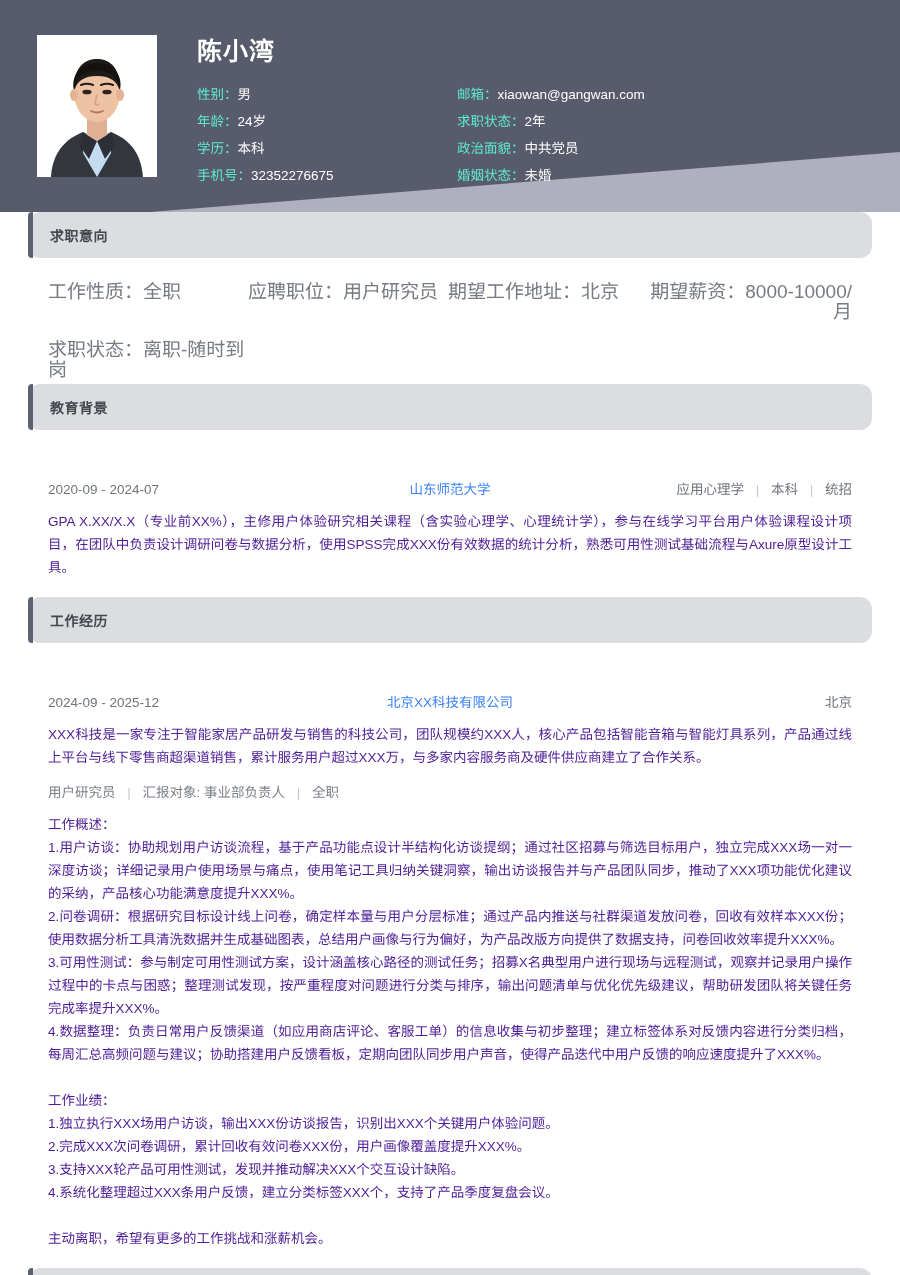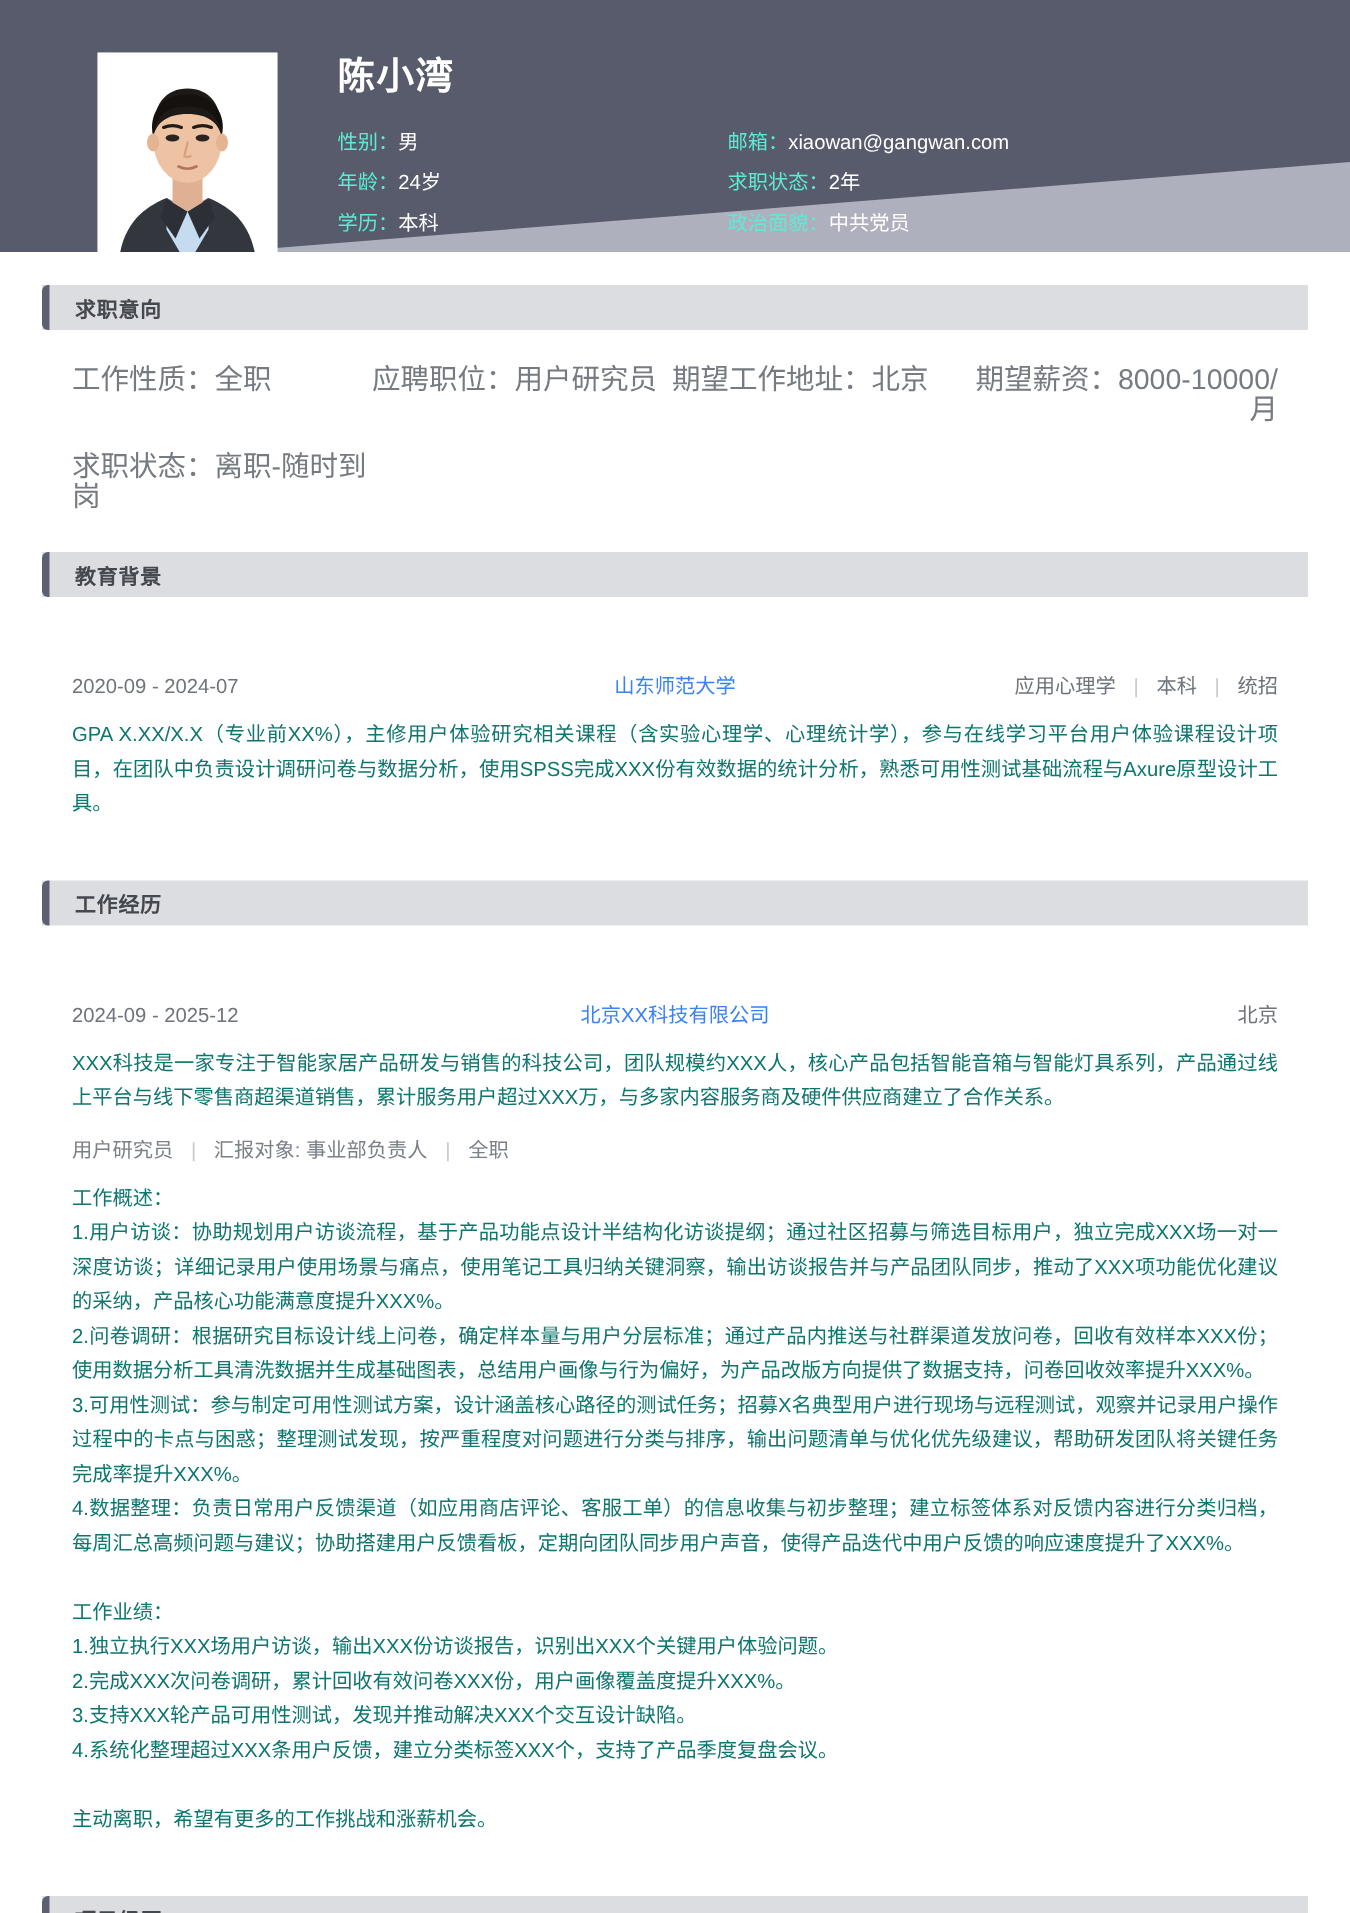--- a/index.html
+++ b/index.html
@@ -20,24 +20,23 @@
     width: 900px;
     min-height: 1275px;
     position: relative;
     background: #ffffff;
     overflow: hidden;
   }
 
   
   .header {
     position: relative;
-    height: 168px;
+    height: 212px;
     background: #575b6b;
     overflow: hidden;
-    padding-left: 28px;
   }
 
   .header-wedge {
     position: absolute;
     left: 0;
     right: 0;
     bottom: 0;
     height: 60px;
     pointer-events: none;
   }
@@ -91,27 +90,26 @@
   .info-item .lbl { color: #5eead4; text-align: right; }
   .info-item .val { color: #ffffff; }
 
   
   .content {
     padding: 0 28px;
   }
 
   .section-bar {
     background: #dcdde1;
-    border-radius: 0;
-    height: 30px;
+    border-radius: 12px;
+    height: 46px;
     display: flex;
     align-items: center;
     padding-left: 22px;
     position: relative;
-    margin-top: 22px;
   }
 
   .section-bar::before {
     content: "";
     position: absolute;
     left: 0;
     top: 0;
     bottom: 0;
     width: 5px;
     background: #5c6071;
@@ -147,21 +145,21 @@
   .pipe {
     display: inline-block;
     color: #c6c9cf;
     margin: 0 8px;
     font-weight: 300;
   }
 
   .desc {
     font-size: 13.5px;
     line-height: 23px;
-    color: #0f766e;
+    color: #4c1d95;
     padding-top: 10px;
     text-align: justify;
     white-space: pre-line;
   }
 
   .meta-line {
     font-size: 13.5px;
     color: #7b8087;
     padding-top: 14px;
     line-height: 20px;

